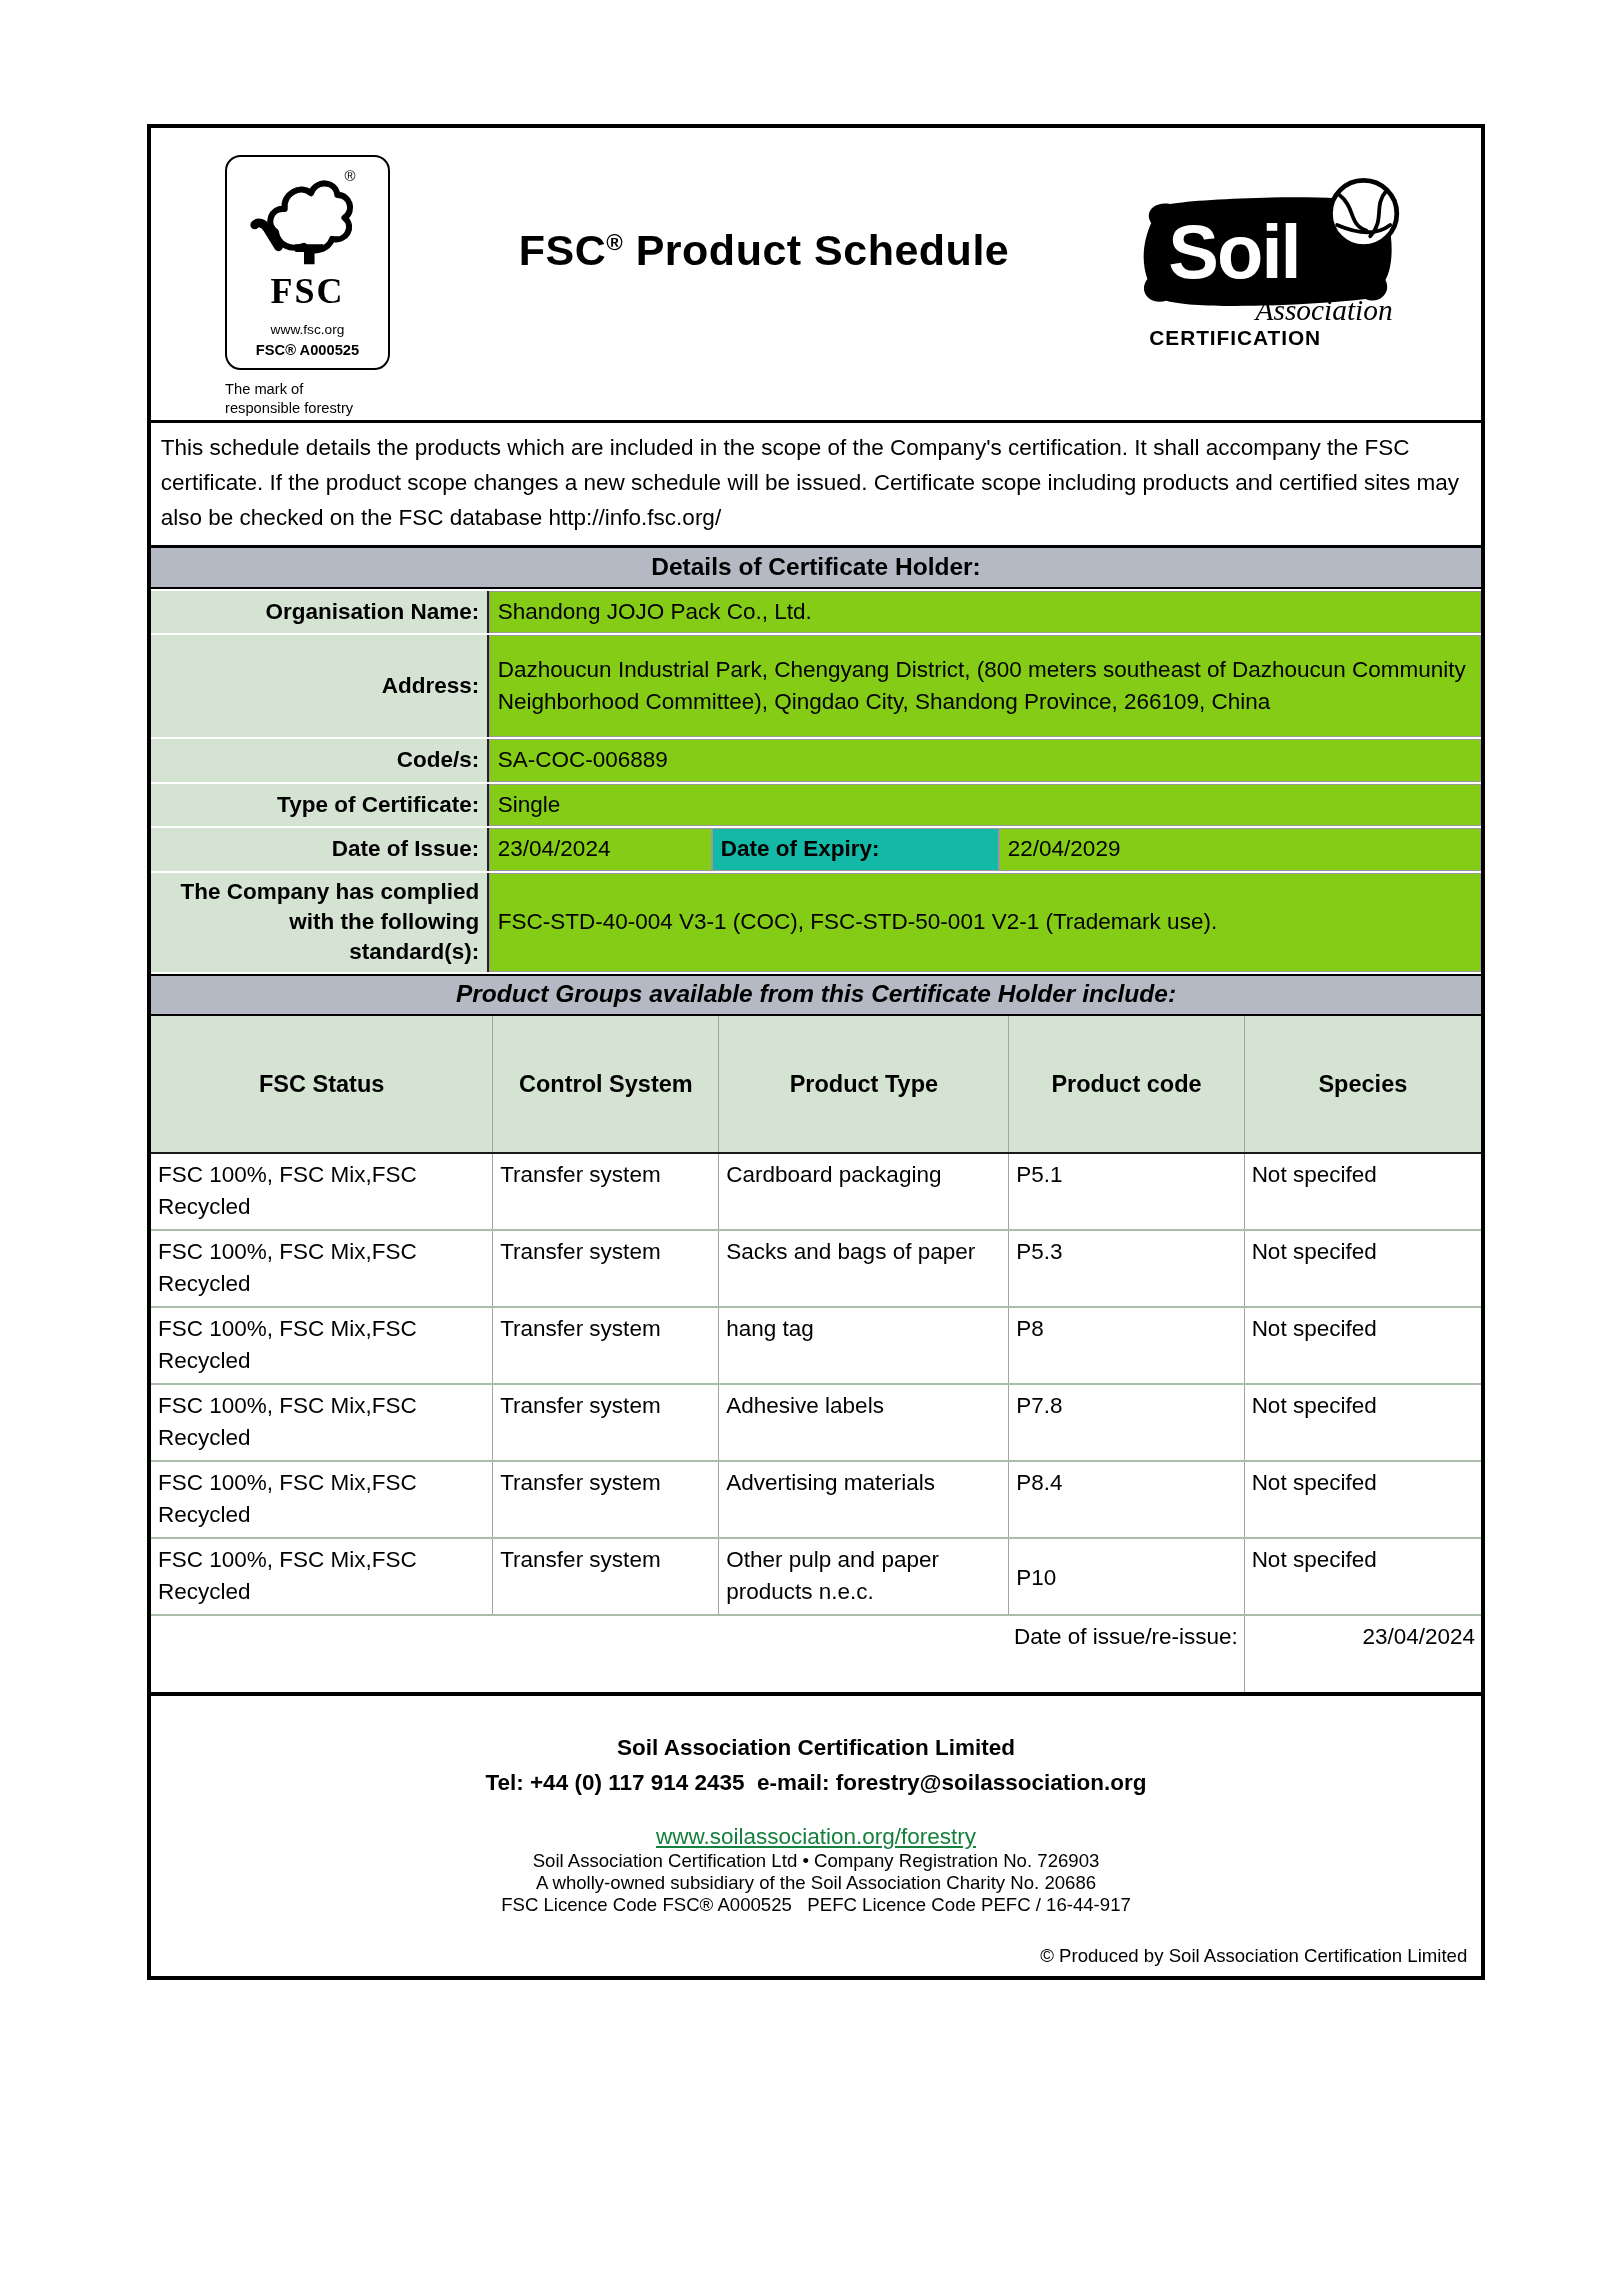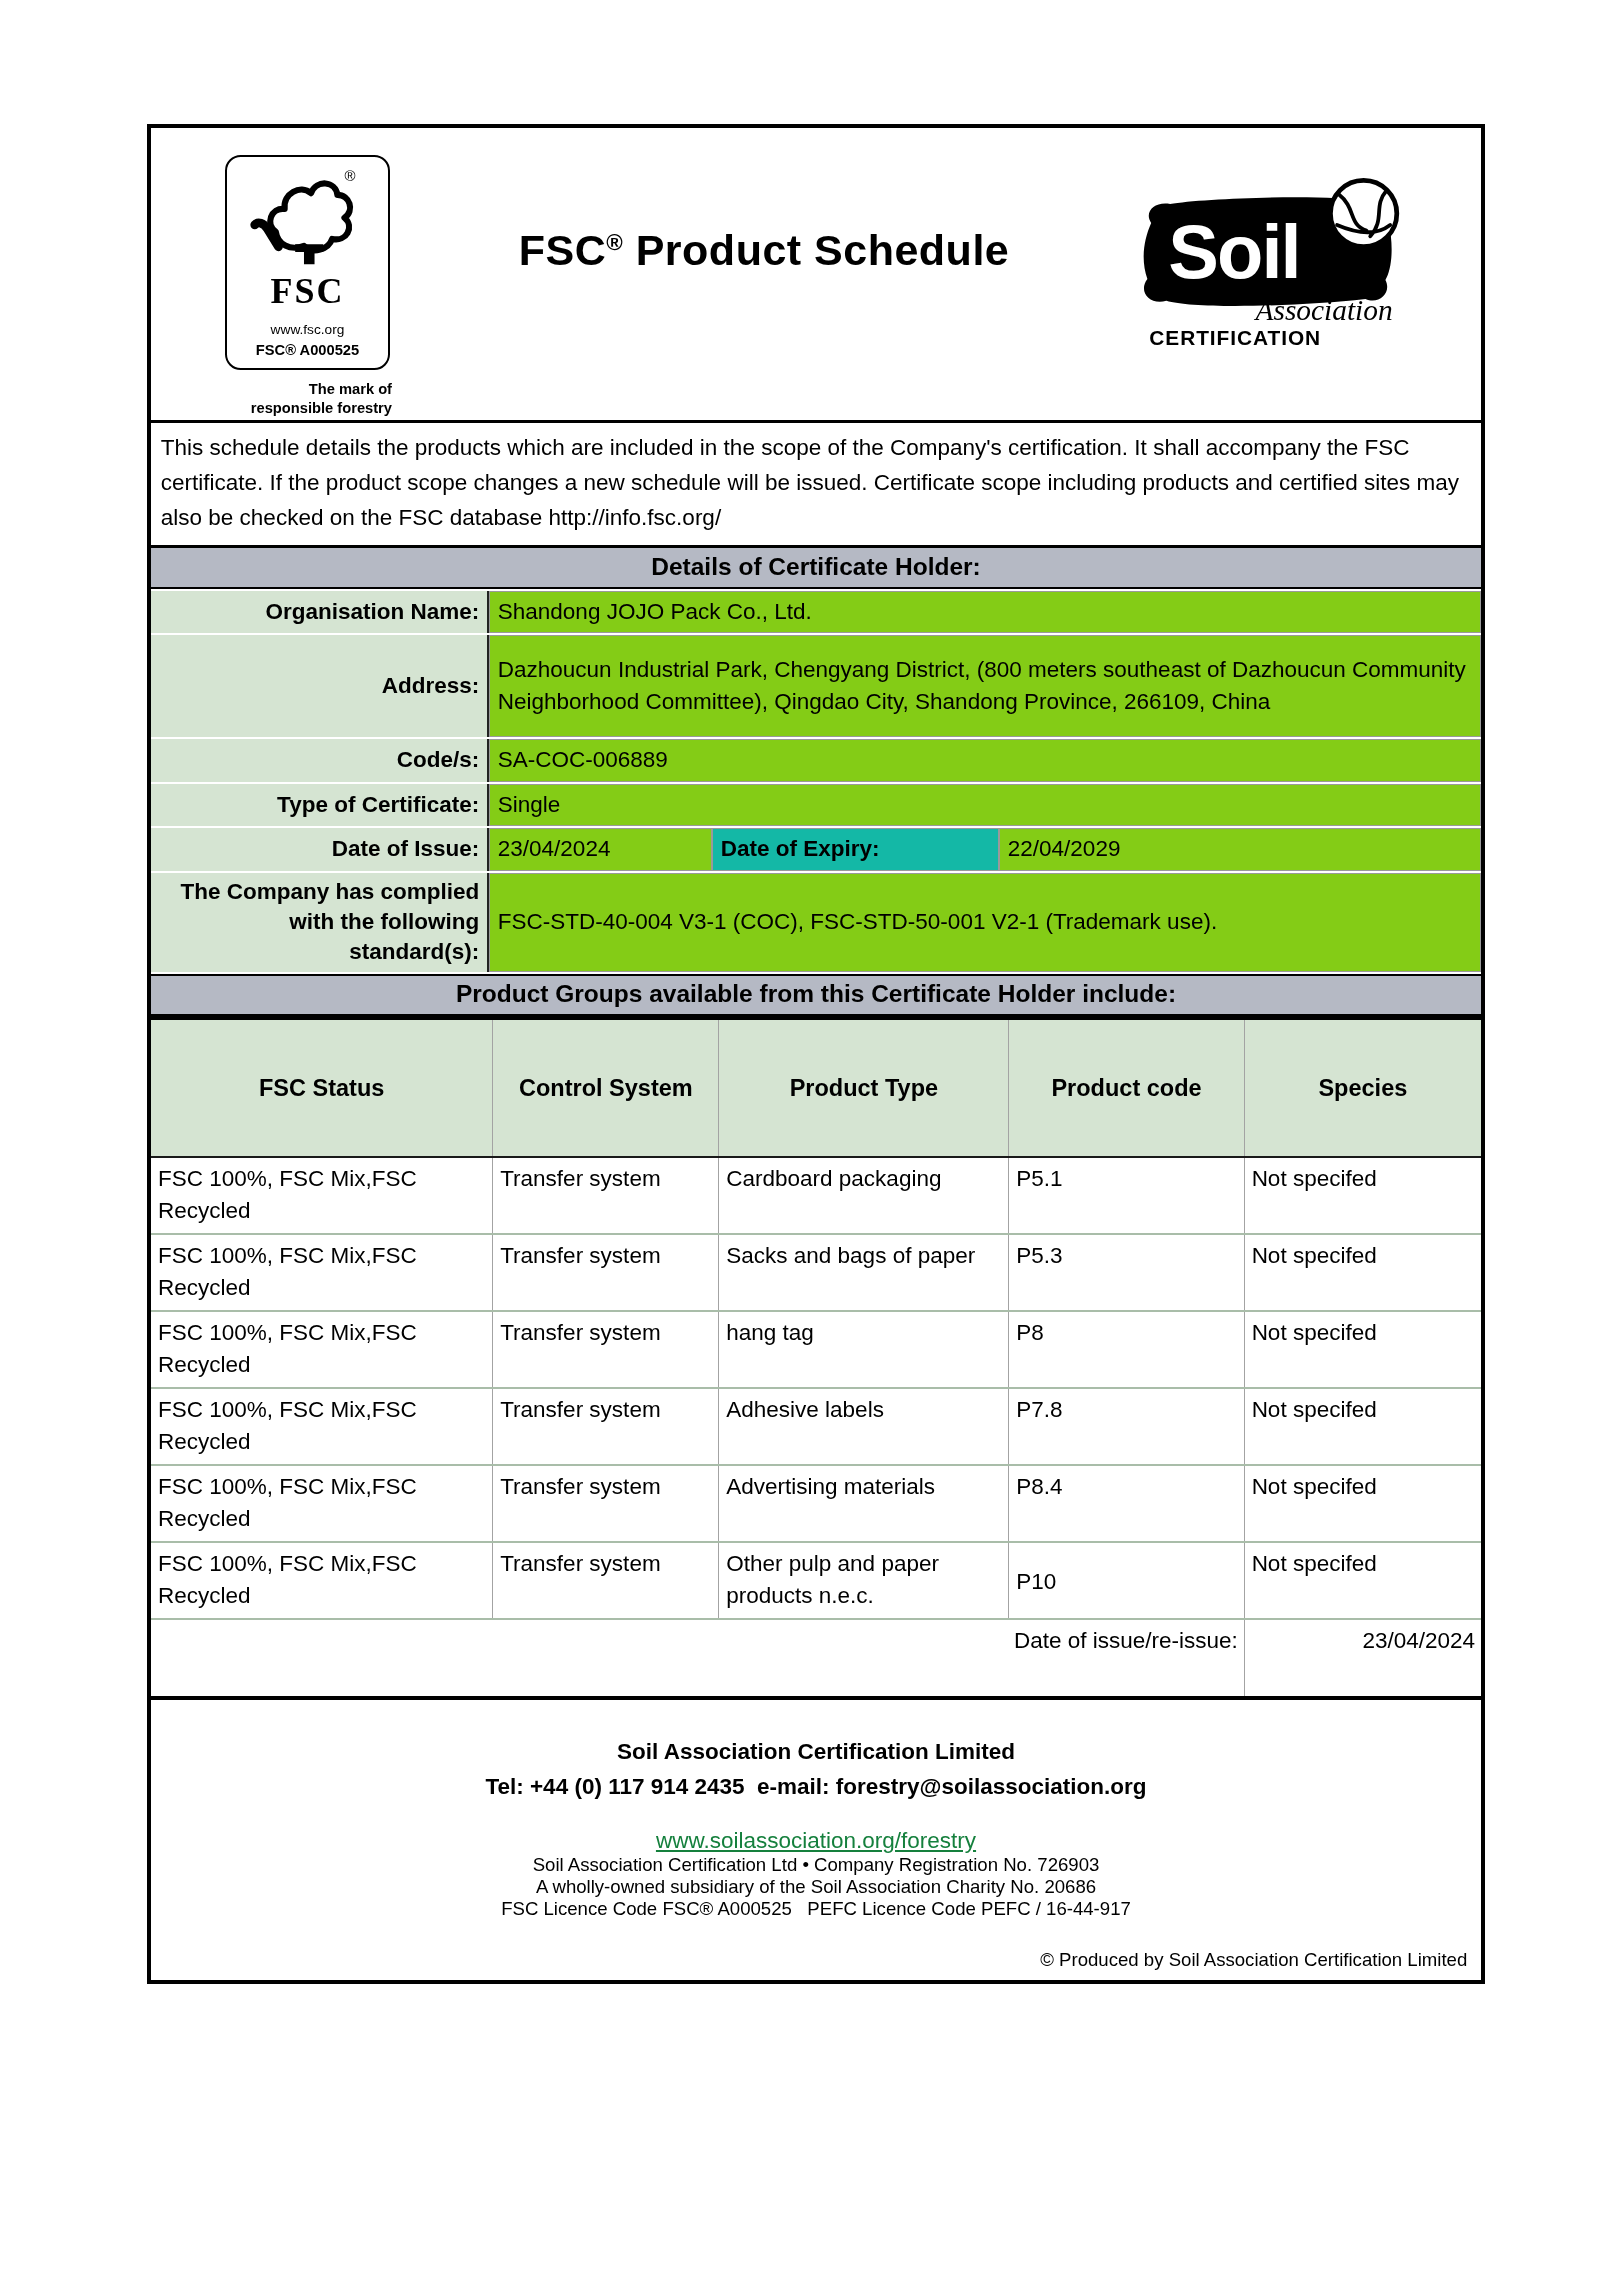--- a/index.html
+++ b/index.html
@@ -28,42 +28,42 @@
     width:165px; border:2.9px solid #000; border-radius:15.7px;
     padding:7.8px 3.9px 9.8px 3.9px; text-align:center; background:#fff;
   }
   .fsc-acronym {
     font-family:"Liberation Serif", serif; font-weight:bold;
     font-size:36px; letter-spacing:2px; line-height:1; margin-top:2px;
   }
   .fsc-url { font-size:13.7px; margin-top:13px; }
   .fsc-licence { font-size:14.7px; font-weight:bold; margin-top:4.9px; }
   .fsc-tagline {
-    margin-top:9.8px; text-align:right; font-weight:bold;
+    margin-top:9.8px; text-align:left; font-weight:normal;
     font-size:14.7px; line-height:1.3;
   }
   .title-wrap { flex:1 1 auto; text-align:center; padding-top:98px; }
   .doc-title { font-size:43px; font-weight:bold; letter-spacing:0.5px; }
   .doc-title sup { font-size:0.52em; vertical-align:super; }
   .soil-logo-block { flex:0 0 auto; margin:39px 51px 0 0; }
 
   
   .intro-section {
     border-top:3.9px solid #000;
     padding:7.8px 11.8px 9.8px 9.8px;
     font-size:22.5px; line-height:1.55;
   }
 
   
   .bar {
     background:#b5b9c4; text-align:center;
     font-weight:bold; font-size:24.5px; padding:4.9px 0 5.9px 0;
   }
   .details-bar { border-top:3.9px solid #000; border-bottom:2.9px solid #000; }
-  .products-bar { border-top:2px solid #000; border-bottom:6px solid #000000; }
+  .products-bar { border-top:2px solid #000; border-bottom:2px solid #000000;font-style:italic; }
 
   
   table.details {
     width:100%; border-collapse:separate; border-spacing:0 2.9px;
     font-size:22.5px;
   }
   table.details td { vertical-align:middle; }
   td.dlabel {
     background:#d5e4d2; font-weight:bold; text-align:right;
     padding:3.9px 7.8px 3.9px 3.9px; border-right:2px solid #222;

